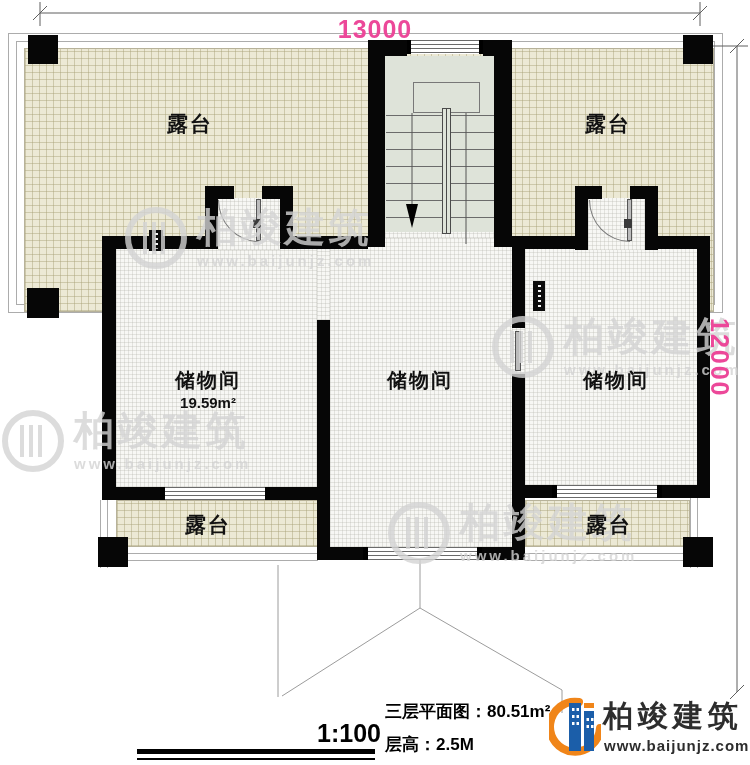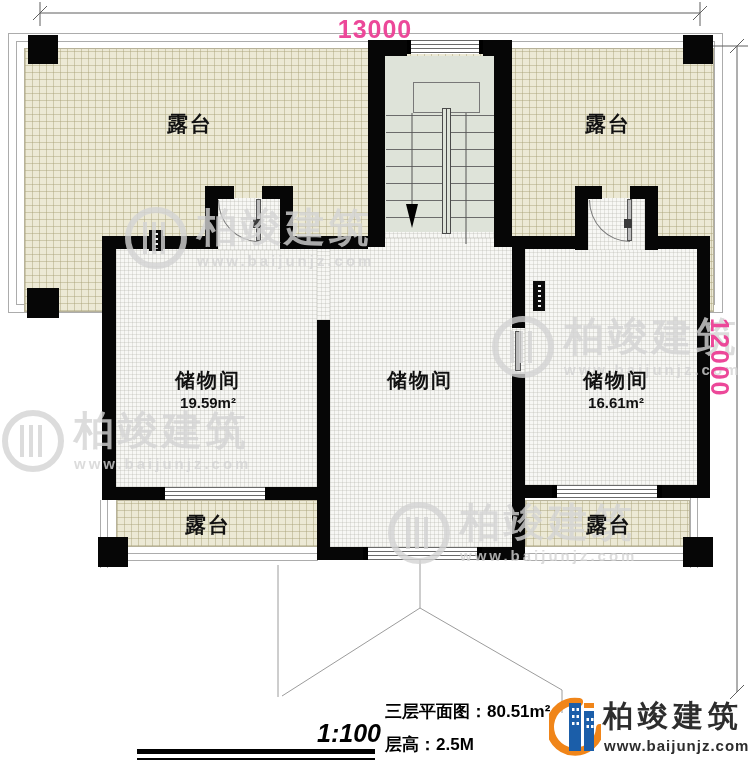--- a/index.html
+++ b/index.html
@@ -36,21 +36,21 @@
   .wm-bars{position:absolute;top:9px;bottom:9px;left:12px;right:12px;
     background:repeating-linear-gradient(90deg,#D4D4D4 0 4px,transparent 4px 9px);}
   .wm-name{font-size:40px;font-weight:800;letter-spacing:4px;line-height:1;white-space:nowrap;}
   .wm-url{font-size:15px;font-weight:700;letter-spacing:3px;margin-top:5px;white-space:nowrap;}
   .tlabel{position:absolute;z-index:6;font-size:21px;font-weight:700;letter-spacing:2px;text-align:center;color:#111;}
   .room-label{position:absolute;z-index:6;text-align:center;color:#111;line-height:1.1;}
   .room-name{font-size:20px;font-weight:700;letter-spacing:2px;}
   .room-area{font-size:15px;font-weight:700;margin-top:4px;}
   .dimlabel{position:absolute;z-index:6;font-size:25px;font-weight:700;color:#ec4899;letter-spacing:1px;}
   .tb-title{position:absolute;z-index:6;font-size:37px;font-weight:700;letter-spacing:1px;color:#000;}
-  .tb-scale{position:absolute;z-index:6;font-size:25px;font-weight:600;color:#000;font-style:italic;}
+  .tb-scale{position:absolute;z-index:6;font-size:25px;font-weight:600;color:#000;}
   .tb-line{position:absolute;z-index:6;background:#000;}
   .tb-info{position:absolute;z-index:6;font-size:17px;font-weight:700;color:#000;white-space:nowrap;}
   .brand-name{position:absolute;z-index:6;font-size:30px;font-weight:800;letter-spacing:5px;color:#2d2d2d;white-space:nowrap;}
   .brand-url{position:absolute;z-index:6;font-size:15px;font-weight:700;letter-spacing:1px;color:#2d2d2d;white-space:nowrap;}
 </style>
 </head>
 <body>
 
 <div class="canvas">
 
@@ -207,21 +207,20 @@
 
   <div class="room-label" style="left:138px;top:369px;width:140px;">
     <div class="room-name">储物间</div>
     <div class="room-area">19.59m²</div>
   </div>
   <div class="room-label" style="left:350px;top:369px;width:140px;">
     <div class="room-name">储物间</div>
   </div>
   <div class="room-label" style="left:546px;top:369px;width:140px;">
     <div class="room-name">储物间</div>
-    <div class="room-area">16.61m²</div>
   </div>
 
   <div class="tb-scale" style="left:317px;top:719px;">1:100</div>
   <div class="tb-line" style="left:137px;top:749px;width:238px;height:5px;"></div>
   <div class="tb-line" style="left:137px;top:758px;width:238px;height:2px;"></div>
   <div class="tb-info" style="left:385px;top:700px;">
     <span>三层平面图：</span><span>80.51m²</span>
   </div>
   <div class="tb-info" style="left:385px;top:733px;">
     <span>层高：</span><span>2.5M</span>

